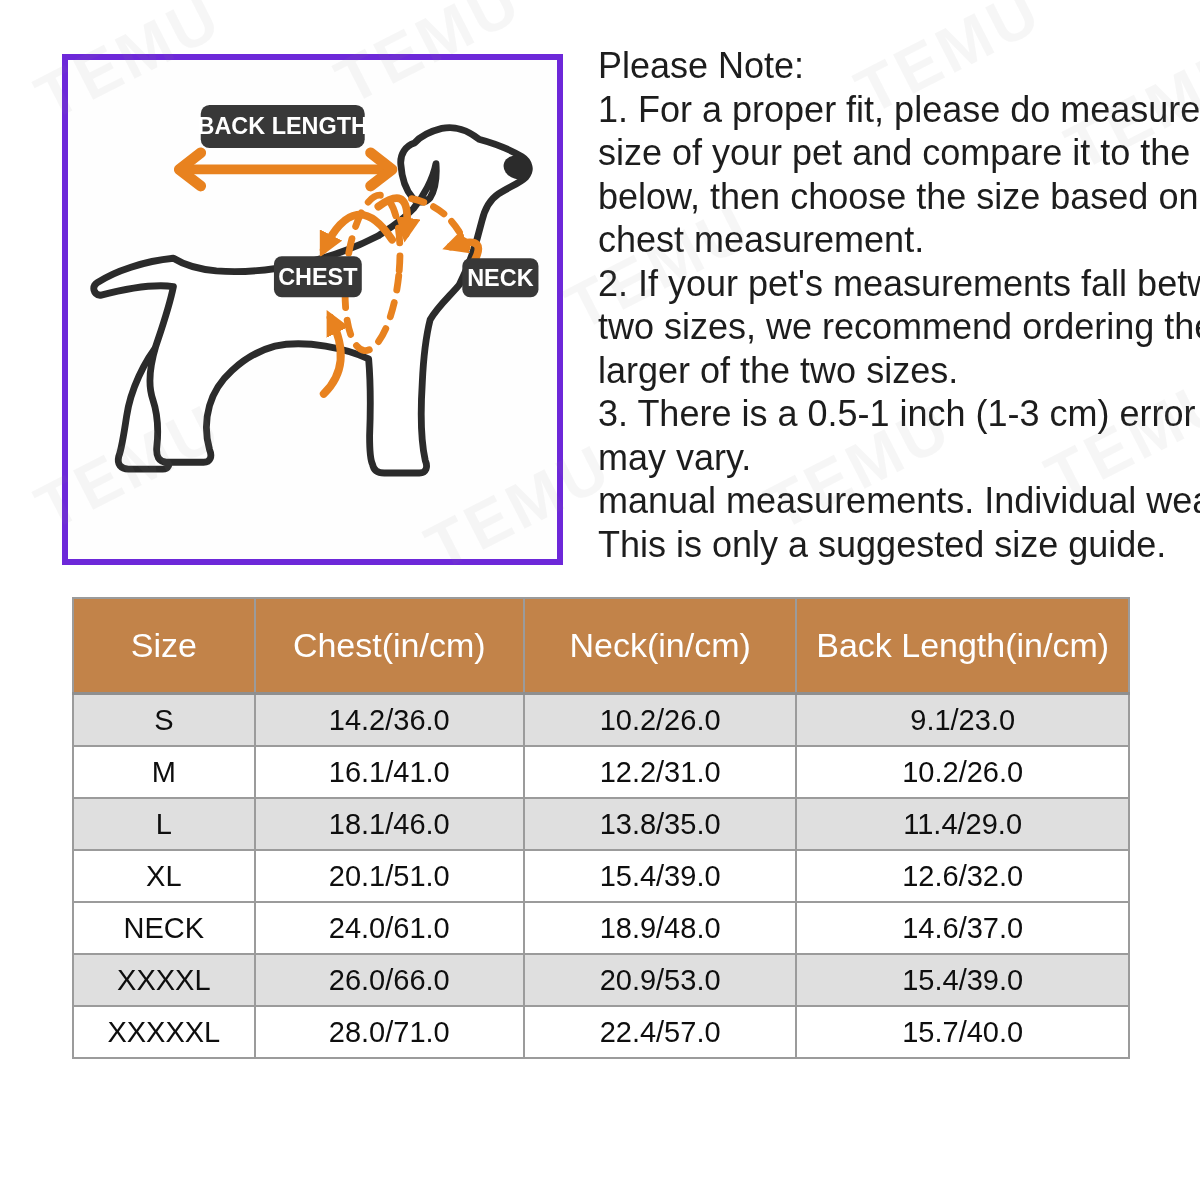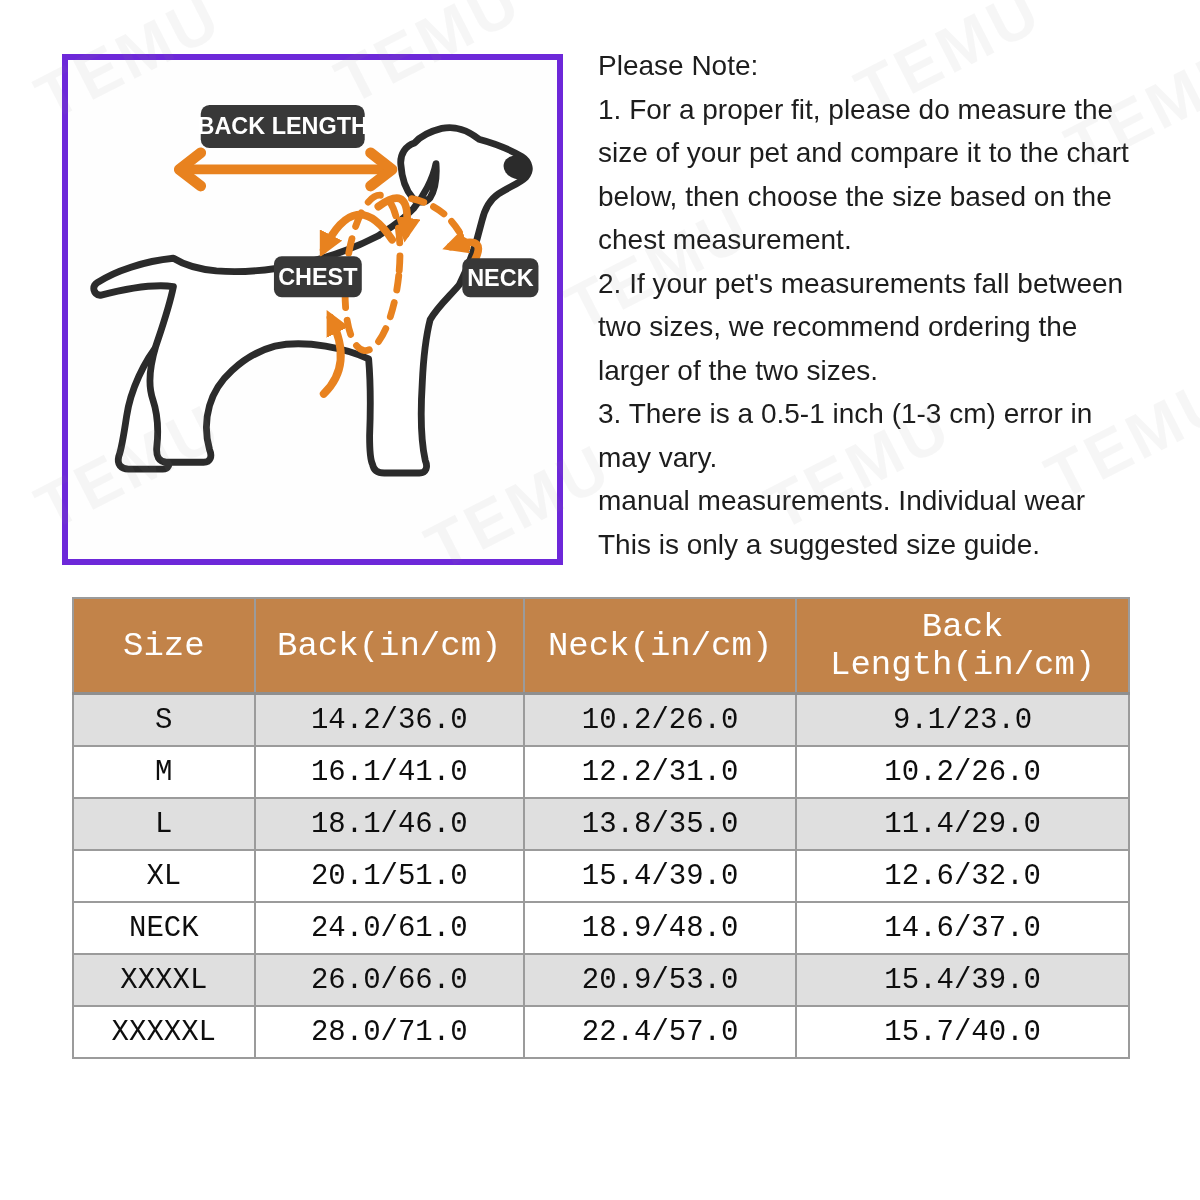--- a/index.html
+++ b/index.html
@@ -18,32 +18,32 @@
     position:absolute;left:62px;top:54px;width:501px;height:511px;
     background:#fefefe;border:6px solid #6d28d9;box-sizing:border-box;z-index:1;
   }
   .diagram-panel svg{display:block;width:100%;height:100%;}
   .diag-label-text{
     font-family:"Liberation Sans", sans-serif;font-weight:bold;fill:#ffffff;
   }
   
   .notes{
     position:absolute;left:598px;top:44px;width:560px;z-index:1;
-    color:#1d1d1d;font-size:28px;line-height:43.5px;
+    color:#1d1d1d;font-size:36px;line-height:43.5px;
   }
   .note-line{white-space:nowrap;}
   
   .size-table{
     position:absolute;left:72px;top:597px;width:1058px;z-index:1;
     border-collapse:collapse;table-layout:fixed;
     font-size:29px;color:#0e0e0e;
   }
   .size-table th,.size-table td{
     border:2px solid #9b9b9b;text-align:center;vertical-align:middle;
-    padding:0;overflow:hidden;font-family:Liberation Mono, monospace;
+    padding:0;overflow:hidden;
   }
   .size-table thead th{
     background:#C28349;color:#ffffff;font-weight:400;font-size:34px;
     height:93px;border-bottom:3px solid #8f8f8f;
   }
   .size-table tbody td{height:50px;background:#ffffff;}
   .size-table tbody tr.alt td{background:#DFDFDF;}
 </style>
 </head>
 <body>
@@ -149,21 +149,21 @@
 <table class="size-table">
   <colgroup>
     <col style="width:17.2%">
       <col style="width:25.5%">
       <col style="width:25.8%">
       <col style="width:31.5%">
   </colgroup>
   <thead>
     <tr>
       <th>Size</th>
-      <th>Back(in/cm)</th>
+      <th>Chest(in/cm)</th>
       <th>Neck(in/cm)</th>
       <th>Back Length(in/cm)</th>
     </tr>
   </thead>
   <tbody>
     <tr class="alt">
       <td>S</td>
       <td>14.2/36.0</td>
       <td>10.2/26.0</td>
       <td>9.1/23.0</td>

